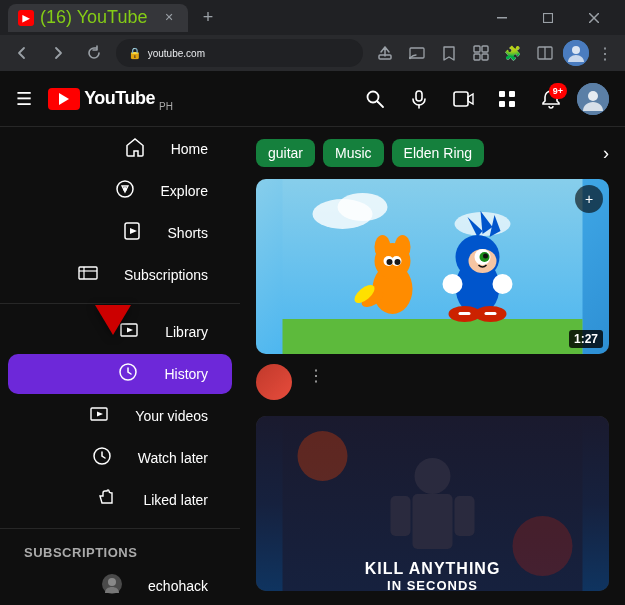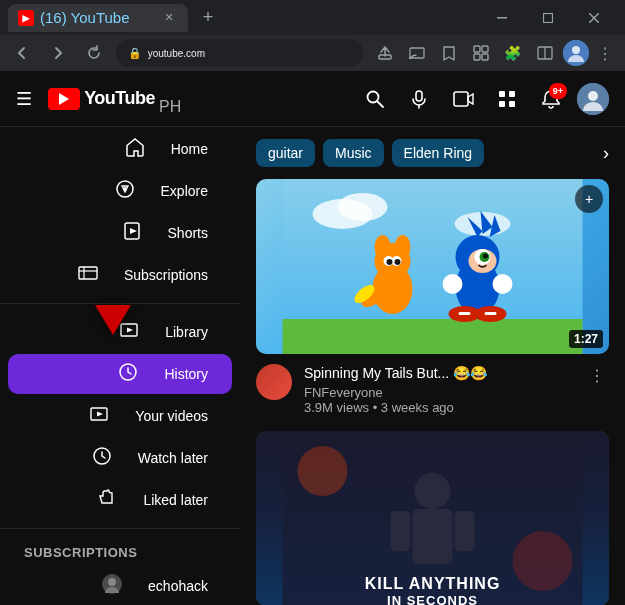--- a/index.html
+++ b/index.html
@@ -38,22 +38,22 @@
       border-radius: 3px;
       display: flex;
       align-items: center;
       justify-content: center;
       font-size: 9px;
       color: white;
       font-weight: bold;
       flex-shrink: 0;
     }
     .tab-title {
-      font-size: 15px;
-      color: #7dd3fc;
+      font-size: 18px;
+      color: #84cc16;
       white-space: nowrap;
       overflow: hidden;
       text-overflow: ellipsis;
       max-width: 130px;
     }
     .tab-close {
       width: 18px;
       height: 18px;
       border-radius: 50%;
       display: flex;
@@ -206,21 +206,21 @@
       border-top: 6px solid transparent;
       border-bottom: 6px solid transparent;
     }
     .yt-logo-text {
       font-size: 18px;
       font-weight: 700;
       color: #fff;
       letter-spacing: -0.5px;
     }
     .yt-logo-country {
-      font-size: 16px;
+      font-size: 10px;
       color: #aaa;
       align-self: flex-start;
       margin-top: 16px;
     }
     .yt-header-right {
       margin-left: auto;
       display: flex;
       align-items: center;
       gap: 8px;
     }
@@ -338,21 +338,21 @@
 
     
     .filter-bar {
       display: flex;
       align-items: center;
       padding: 12px 16px;
       gap: 8px;
       overflow: hidden;
     }
     .filter-chip {
-      background: #0c4a6e;
+      background: #15803d;
       border-radius: 8px;
       padding: 6px 12px;
       font-size: 14px;
       color: #fff;
       cursor: pointer;
       white-space: nowrap;
       flex-shrink: 0;
     }
     .filter-more {
       margin-left: auto;
@@ -794,33 +794,20 @@
               <circle cx="220" cy="105" r="10" fill="white"></circle>
             </svg>
           </div>
           <div class="thumb-duration">1:27</div>
           <div class="thumb-add-btn">+</div>
         </div>
         <div class="video-info">
           <div class="channel-thumb">
             <div class="channel-thumb-inner"></div>
           </div>
-          <div class="video-meta">
-            <div class="video-title">
-              <span>Spinning My Tails But... 😂😂</span>
-            </div>
-            <div class="channel-name">
-              <span>FNFeveryone</span>
-            </div>
-            <div class="video-stats">
-              <span>3.9M views</span>
-              <span> • </span>
-              <span>3 weeks ago</span>
-            </div>
-          </div>
           <div class="video-menu">
             <span class="video-menu-dots">⋮</span>
           </div>
         </div>
       </div>
 
       <div class="video-card">
         <div class="video-thumbnail">
           <div class="video-thumb-action">
             <svg width="100%" height="100%" viewBox="0 0 300 175" xmlns="http://www.w3.org/2000/svg">

